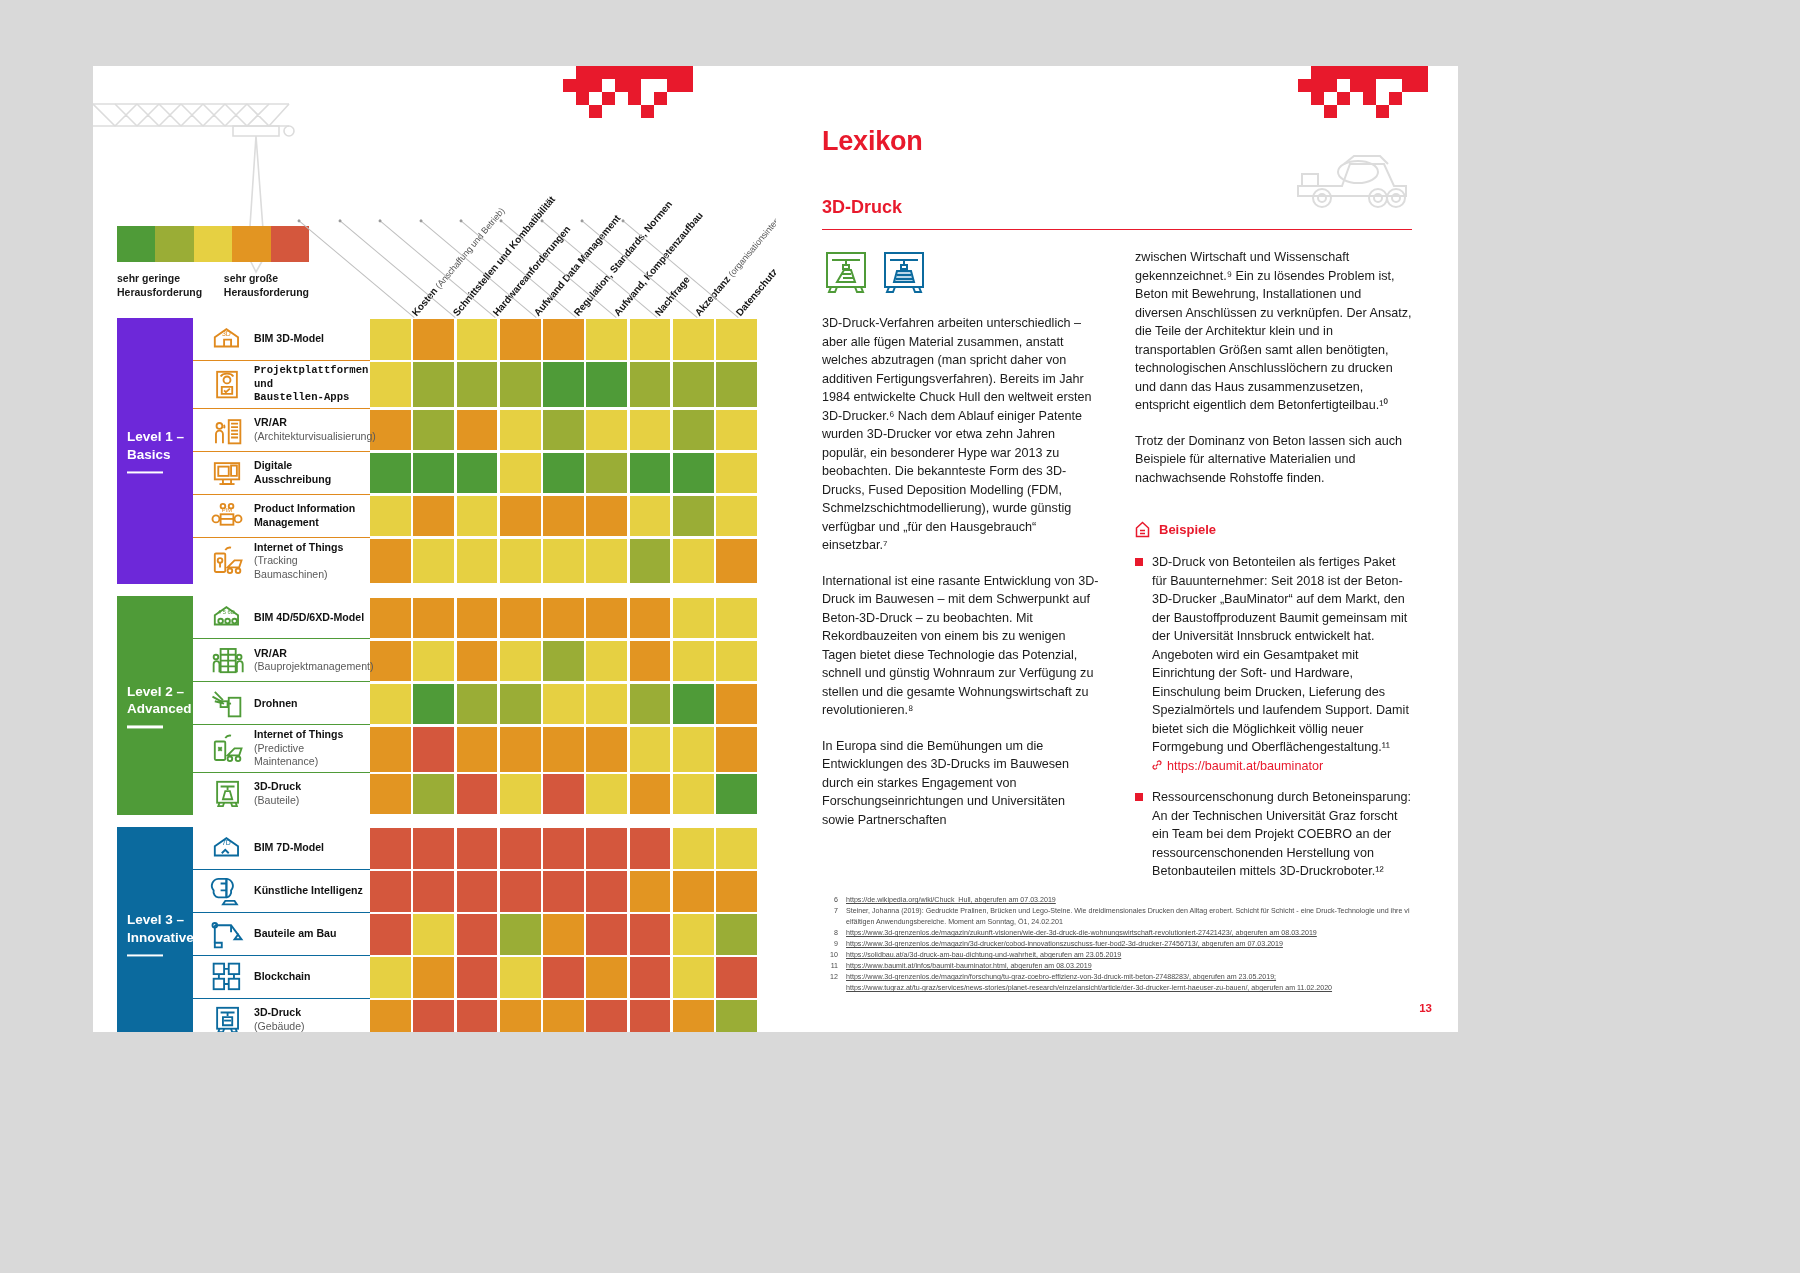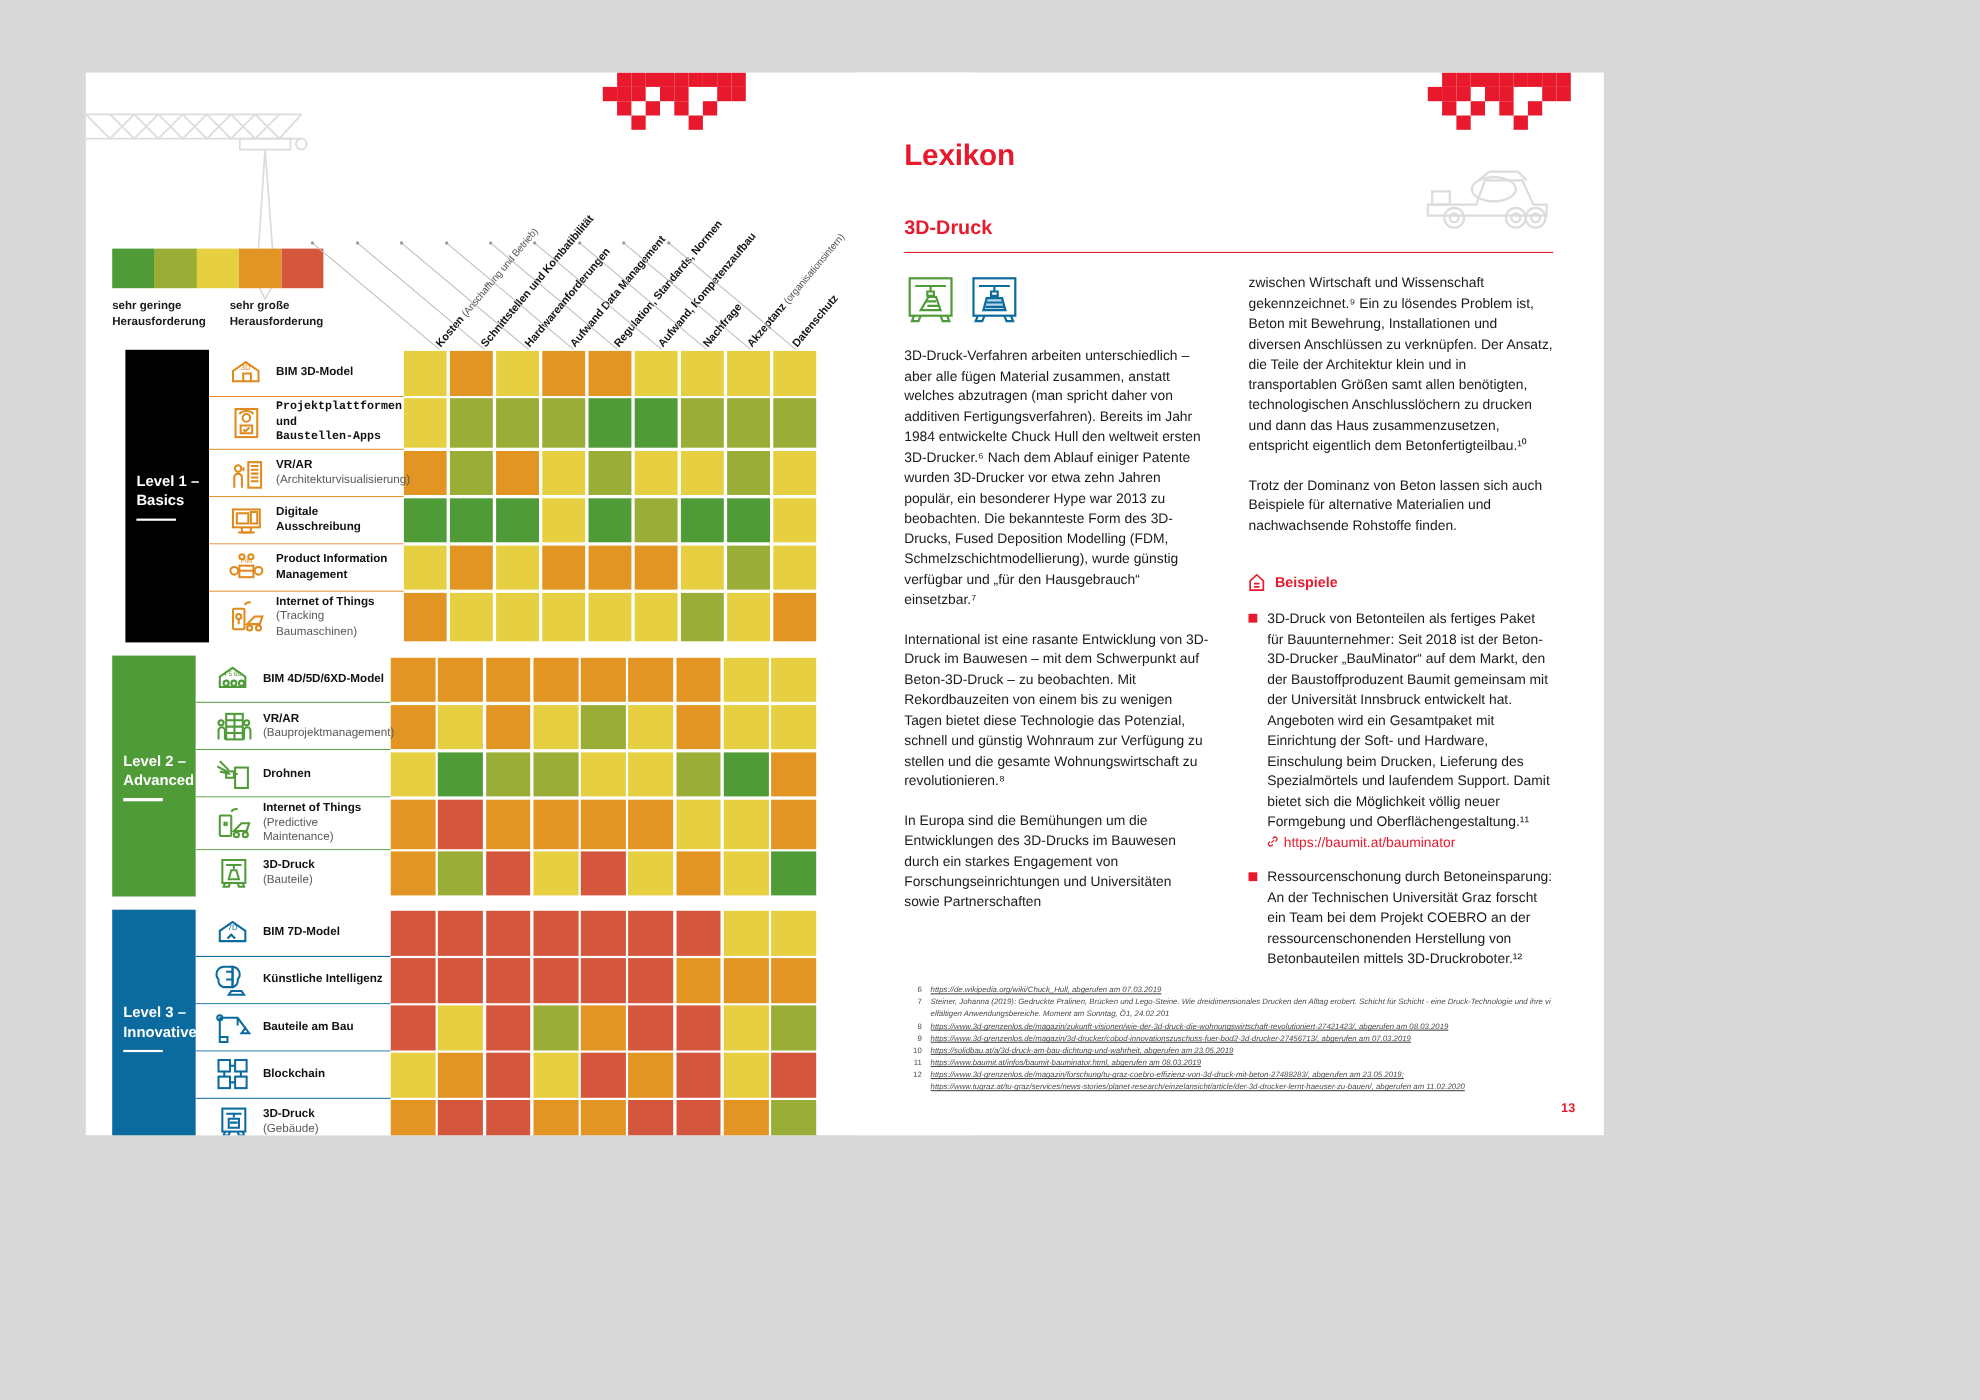--- a/index.html
+++ b/index.html
@@ -5,21 +5,21 @@
   * { box-sizing: border-box; margin: 0; padding: 0; }
   html, body {
     width: 1800px; height: 1273px;
     background: #d9d9d9;
     font-family: "Liberation Sans", sans-serif;
     overflow: hidden;
   }
   .spread { position: relative; width: 1800px; height: 1273px; }
 
   .page { position: absolute; background: #ffffff; overflow: hidden; }
-  #page-left  { left: 78px;  top: 66px; width: 808px; height: 966px; }
+  #page-left  { left: 93px;  top: 66px; width: 808px; height: 966px; }
   #page-right { left: 776px; top: 66px; width: 682px; height: 966px; }
 
   
   .pixels { position: absolute; top: 0; }
   .pixels .px { position: absolute; background: #e8192c; width: 13px; height: 13px; }
 
   
   .crane { position: absolute; left: 0; top: 20px; width: 260px; height: 230px; }
 
   
@@ -93,21 +93,21 @@
   .beispiele-head .lbl { color: #e8192c; font-size: 13px; font-weight: bold; }
   .bullets { margin-top: 15px; }
   .bullet { display: flex; gap: 9px; margin-bottom: 13px; }
   .bullet .sq { width: 8px; height: 8px; background: #e8192c; flex: 0 0 8px; margin-top: 5px; }
   .bullet .txt { font-size: 12.6px; line-height: 1.47; color: #1a1a1a; }
   .link { color: #e8192c; display: inline-flex; align-items: baseline; gap: 5px; }
 
   .notes { position: absolute; left: 46px; bottom: 38px; width: 590px; }
   .note { display: flex; gap: 8px; font-size: 7.1px; line-height: 1.55; color: #4b4b4b; }
   .note .n { width: 16px; flex: 0 0 16px; text-align: right; }
-  .note .t { flex: 1 1 auto; word-break: break-all; font-style: italic; }
+  .note .t { flex: 1 1 auto; word-break: break-all; }
   .note .t u { text-decoration: underline; }
 </style>
 </head>
 <body>
 
 <div class="spread">
 
   <div class="page" id="page-left">
 
     <div class="pixels" id="px-left">
@@ -186,21 +186,21 @@
           <div class="col-head" style="left: 226.444px;">Aufwand, Kompetenzaufbau</div>
           <div class="leader" style="left: 262.889px; height: 150px;"></div>
           <div class="col-head" style="left: 266.889px;">Nachfrage</div>
           <div class="leader" style="left: 303.333px; height: 150px;"></div>
           <div class="col-head" style="left: 307.333px;">Akzeptanz <span class="sub">(organisationsintern)</span></div>
           <div class="leader" style="left: 343.778px; height: 150px;"></div>
           <div class="col-head" style="left: 347.778px;">Datenschutz</div>
         </div>
       <div id="levels">
           <div class="level">
-            <div class="level-label" style="background: #000000; margin-left: 12px;">
+            <div class="level-label" style="background: #6d28d9;">
               <div class="lvtext"><span>Level 1 –</span><br><span>Basics</span><span class="rule"></span></div>
             </div>
             <div class="rows">
               <div class="mrow">
                 <div class="rowlabel" style="border-bottom-color: rgb(224, 138, 30);">
                   <span class="ricon"><svg viewBox="0 0 31 31" width="40" height="36">
                       <g stroke="#e08a1e" stroke-width="1.6" fill="none">
                         <path d="M5 22 L5 14 L15 7 L25 14 L25 22 Z"></path>
                         <path d="M13 22 v-6 h6 v6"></path>
                         <text x="15" y="13" font-size="6" fill="#e08a1e" stroke="none" text-anchor="middle">3D</text>

